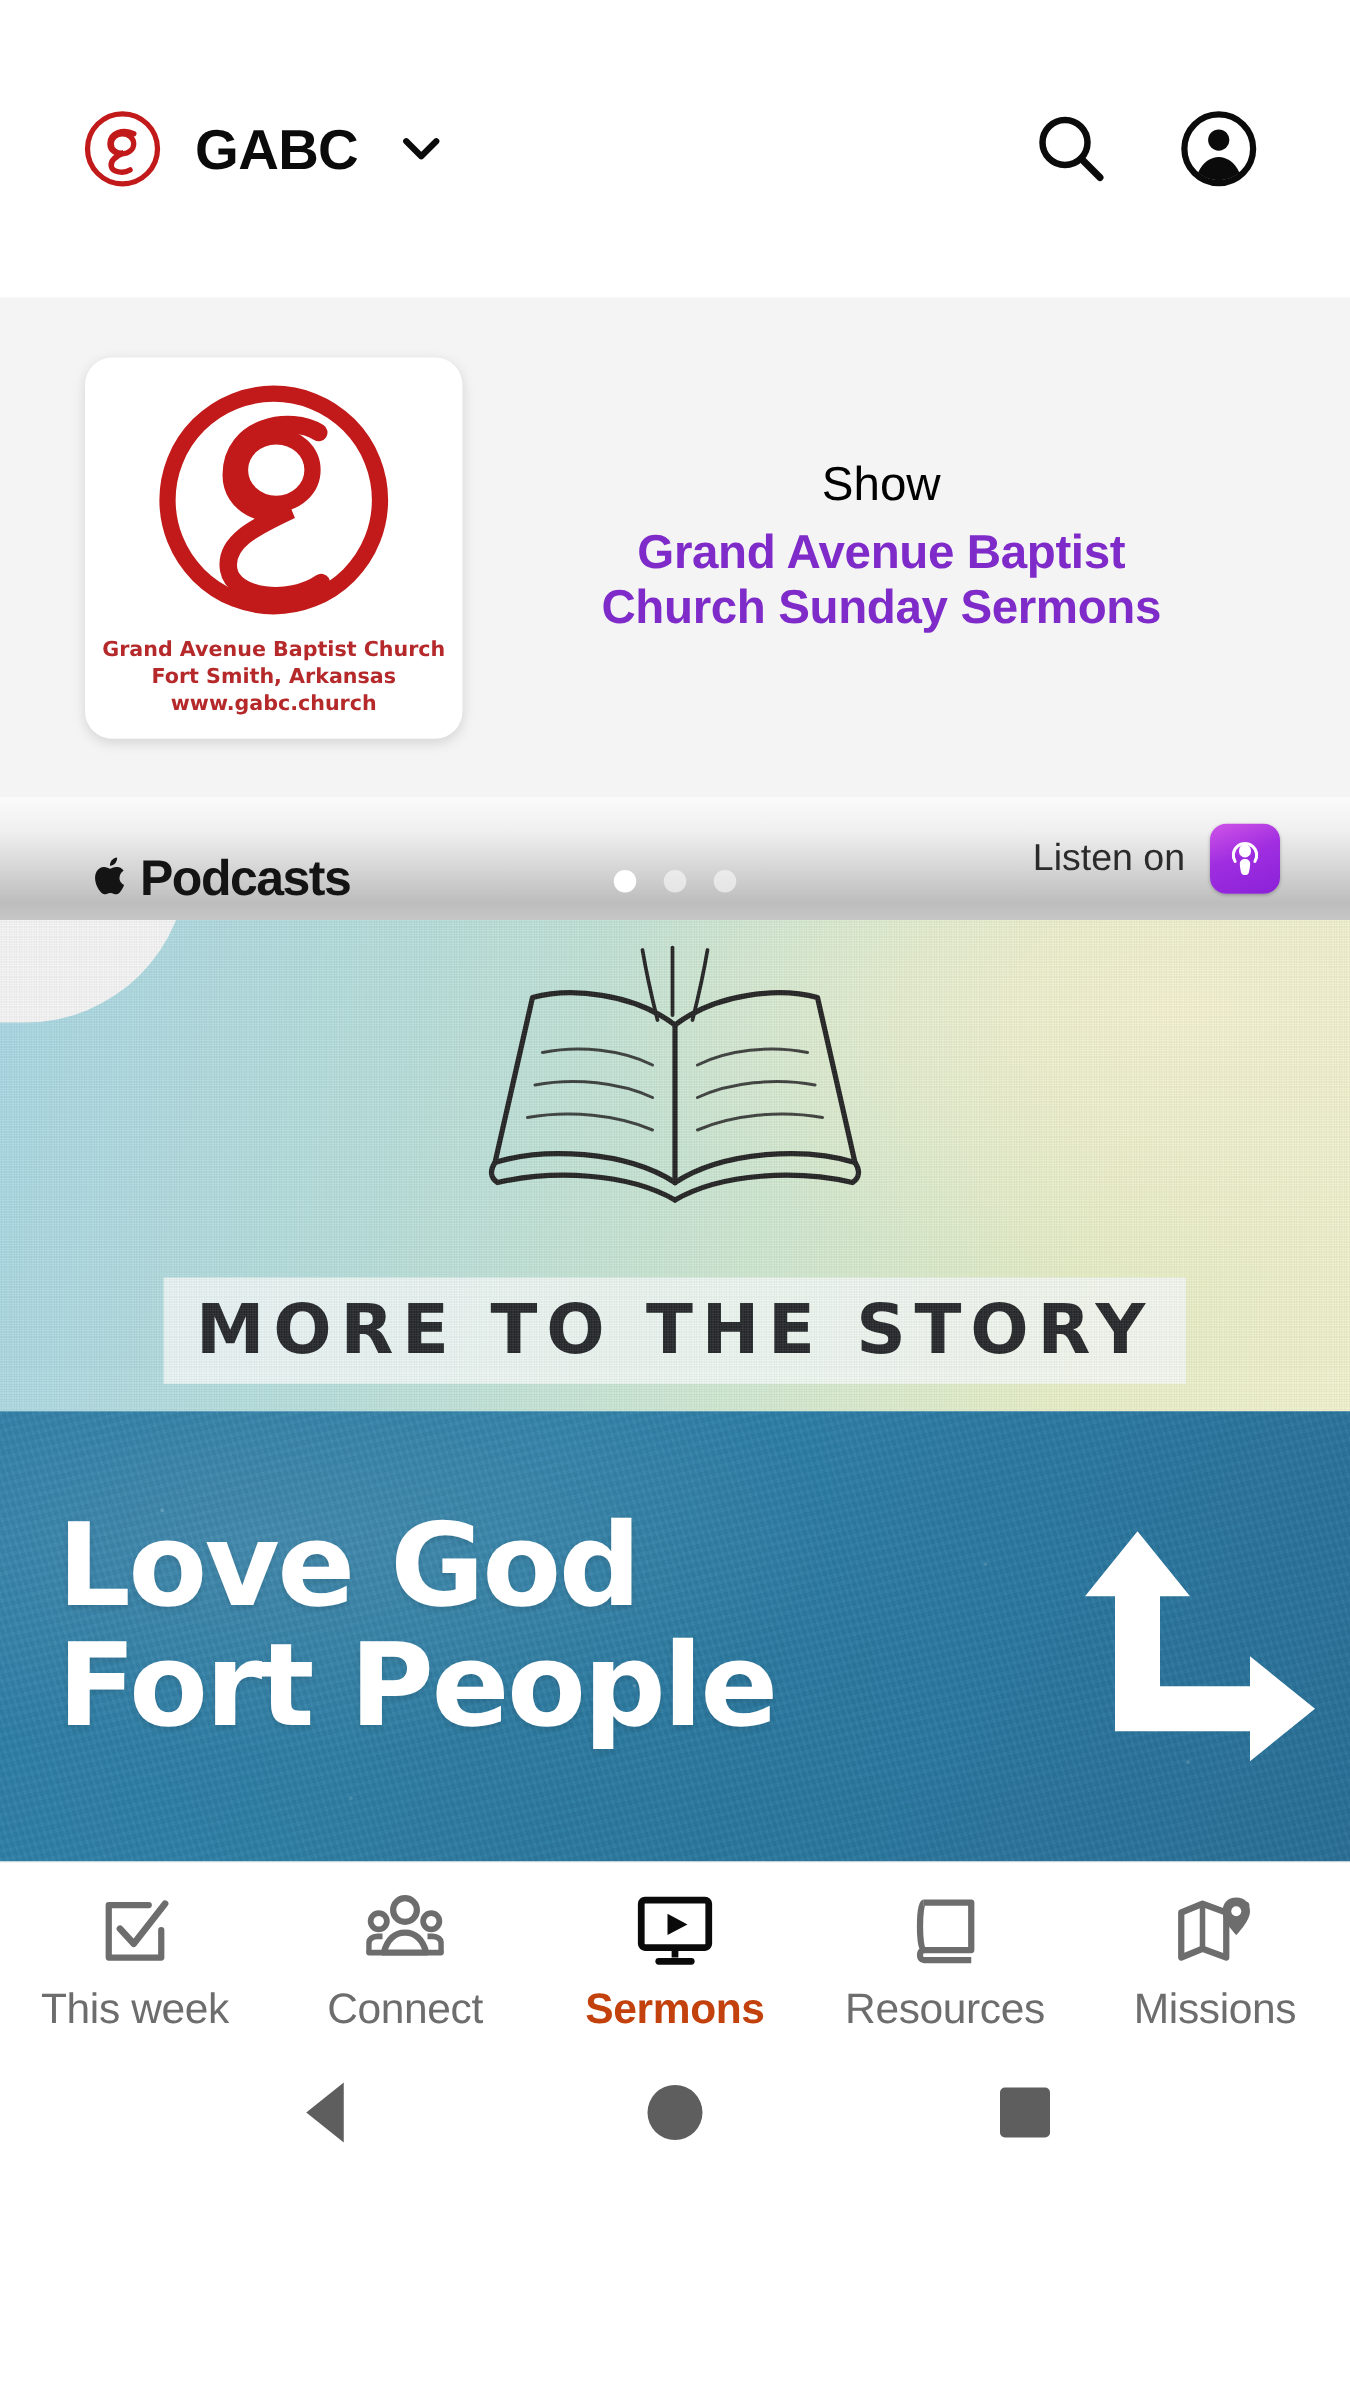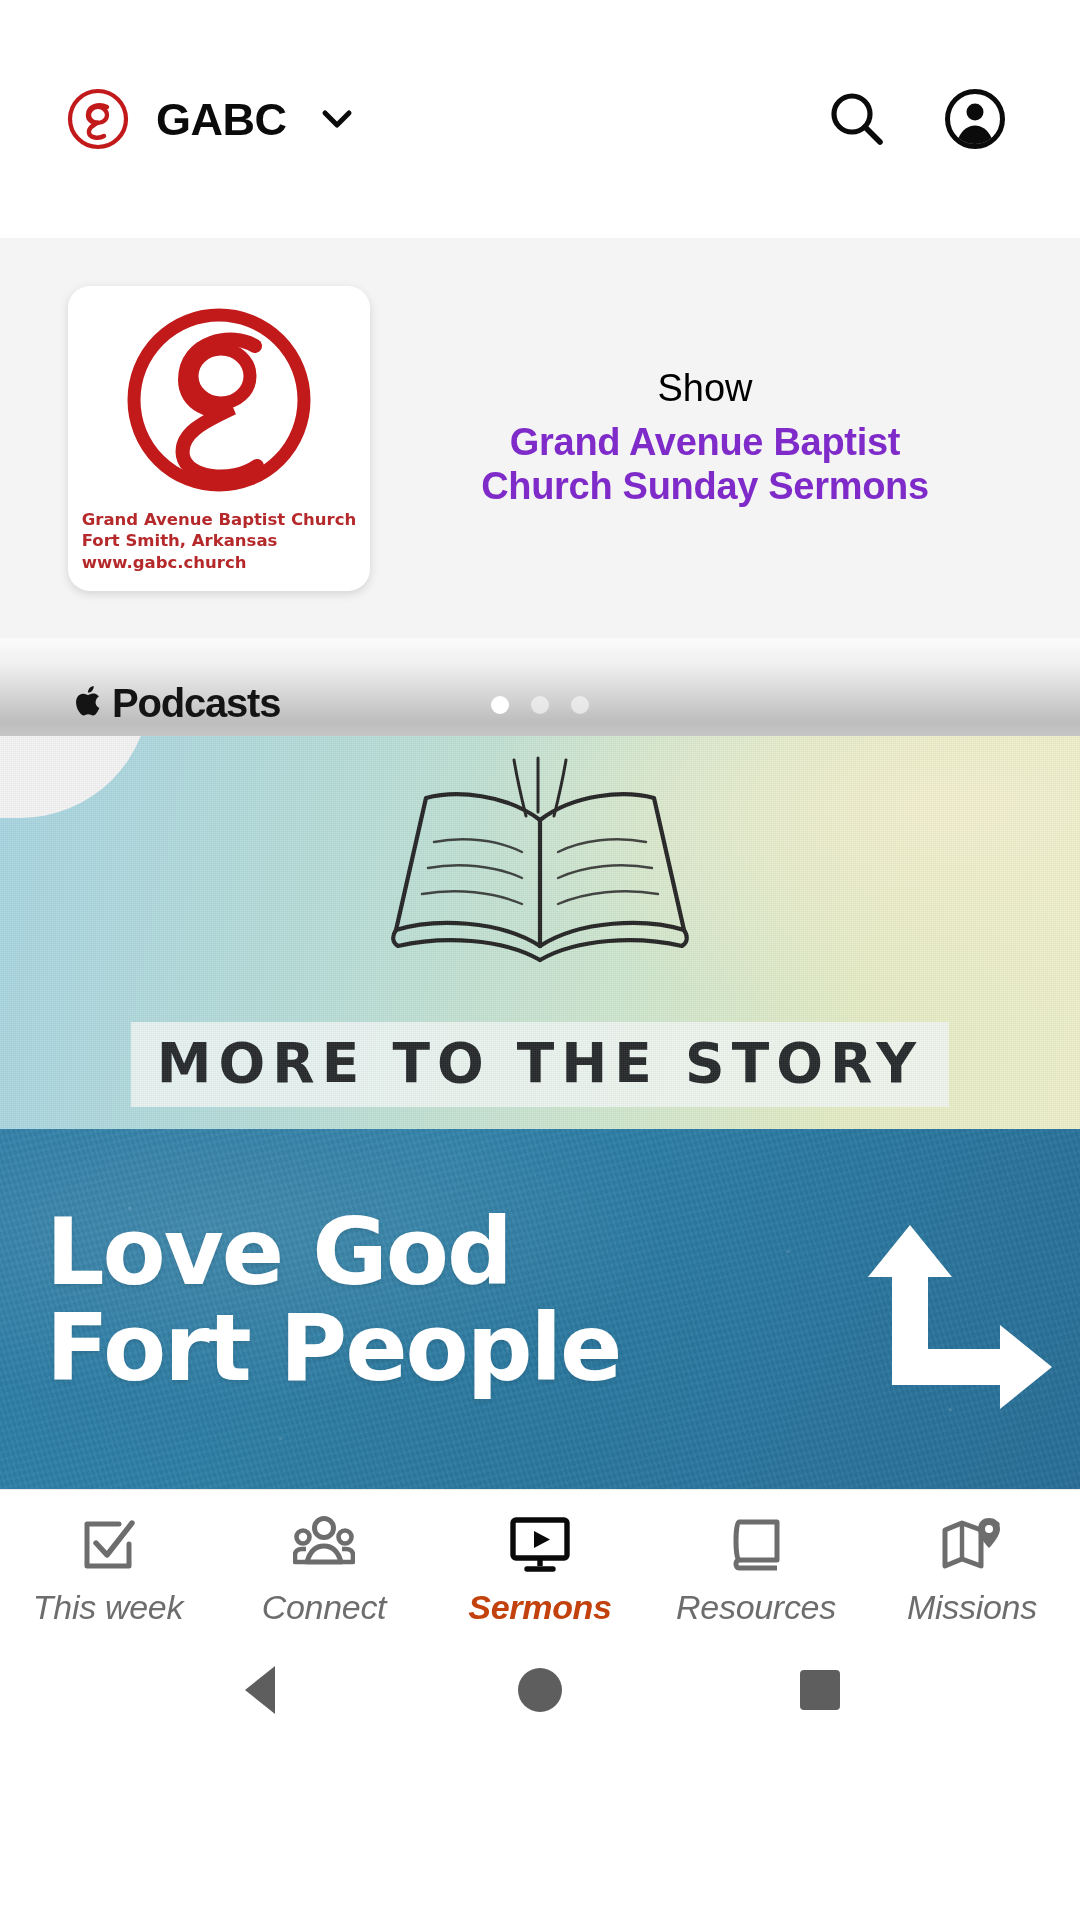--- a/index.html
+++ b/index.html
@@ -34,21 +34,21 @@
     position:relative;
   }
   .art-card {
     width:302px; height:305px; flex:0 0 302px; background:#ffffff;
     border-radius:22px; box-shadow:0 3px 10px rgba(0,0,0,0.13);
     display:flex; flex-direction:column; align-items:center;
     justify-content:flex-start; padding-top:14px; overflow:hidden;
   }
   .art-logo { width:228px; height:205px; position:relative; }
   .art-caption {
-    color:#b5292b; font-size:16.5px; line-height:1.33;
+    text-align:center; color:#b5292b; font-size:16.5px; line-height:1.33;
     font-family:"DejaVu Sans", sans-serif; font-weight:600; margin-top:4px;
   }
   .promo-text { flex:1 1 auto; text-align:center; padding-left:14px; padding-right:4px; }
   .promo-kicker { font-size:38px; color:#000000; font-weight:400; line-height:1.12; margin-bottom:10px; }
   .promo-title {
     font-size:38px; font-weight:bold; color:#7f2bc9; line-height:1.17;
     letter-spacing:-0.3px;
   }
 
   
@@ -140,21 +140,21 @@
   .love-arrow { position:absolute; right:20px; top:96px; width:220px; height:200px; z-index:2; }
 
   
   .tabbar {
     flex:0 0 168px; background:#ffffff; display:flex;
     align-items:flex-start; padding-top:24px;
     border-top:1px solid #ececec;
   }
   .tab {
     flex:1 1 20%; display:flex; flex-direction:column;
-    align-items:center; gap:14px;font-style:italic;
+    align-items:center; gap:14px;
   }
   .tab-ico { height:62px; display:flex; align-items:center; justify-content:center; }
   .tab-label { font-size:34px; color:#6d6d6d; line-height:1; letter-spacing:-0.3px; }
   .tab.active .tab-label { color:#c2410c; font-weight:bold; }
 
   
   .sysnav {
     flex:1 1 auto; background:#ffffff; display:flex;
     align-items:center; justify-content:space-around; padding:0 120px;
   }
@@ -251,20 +251,31 @@
       </span>
       <span class="ap-word">Podcasts</span>
     </div>
 
     <div class="dots">
       <span class="dot active"></span>
       <span class="dot"></span>
       <span class="dot"></span>
     </div>
 
+    <div class="ap-right">
+      <span class="listen-on">Listen on</span>
+      <span class="ap-icon">
+        <svg viewBox="0 0 40 40" width="36" height="36">
+          <ellipse cx="20" cy="13" rx="5.4" ry="5.8" fill="#ffffff"></ellipse>
+          <path d="M15.4 24.5c0-2.6 2-4.3 4.6-4.3s4.6 1.7 4.6 4.3c0 1.8-.7 6.6-1.3 8.2
+                   -.4 1.1-1.5 1.8-3.3 1.8s-2.9-.7-3.3-1.8c-.6-1.6-1.3-6.4-1.3-8.2z" fill="#ffffff"></path>
+          <path d="M11.2 22.4a10.4 10.4 0 1 1 17.6 0" fill="none" stroke="#ffffff" stroke-width="2.7" stroke-linecap="round"></path>
+        </svg>
+      </span>
+    </div>
   </div>
 
   <div class="banner-story">
     <span class="corner-arc"></span>
 
     <span class="book-wrap">
       <svg viewBox="0 0 420 230" width="420" height="230">
         <g fill="none" stroke="#232323" stroke-width="4.2" stroke-linecap="round" stroke-linejoin="round">
           <path d="M210 70 C176 44 126 40 96 48 L66 180 C104 168 170 170 210 196"></path>
           <path d="M210 70 C244 44 294 40 324 48 L354 180 C316 168 250 170 210 196"></path>

